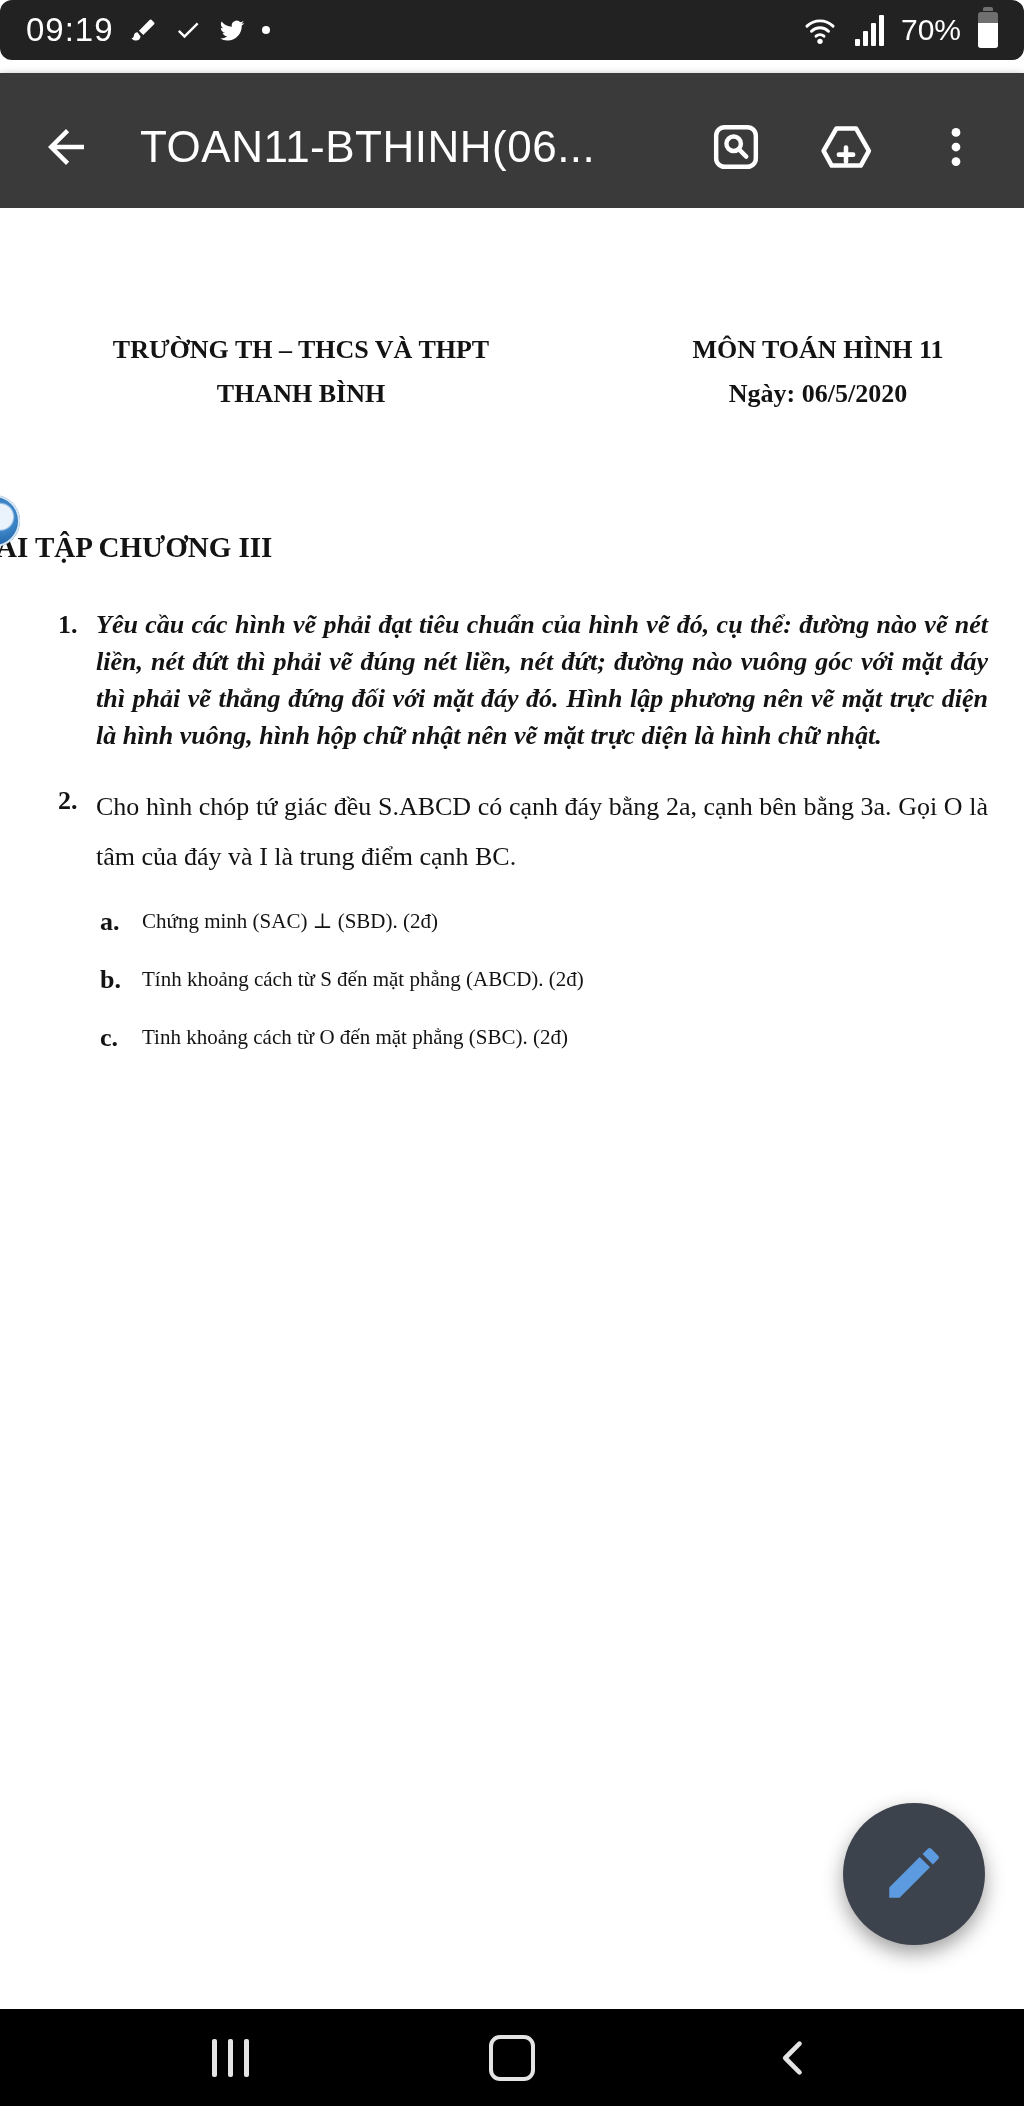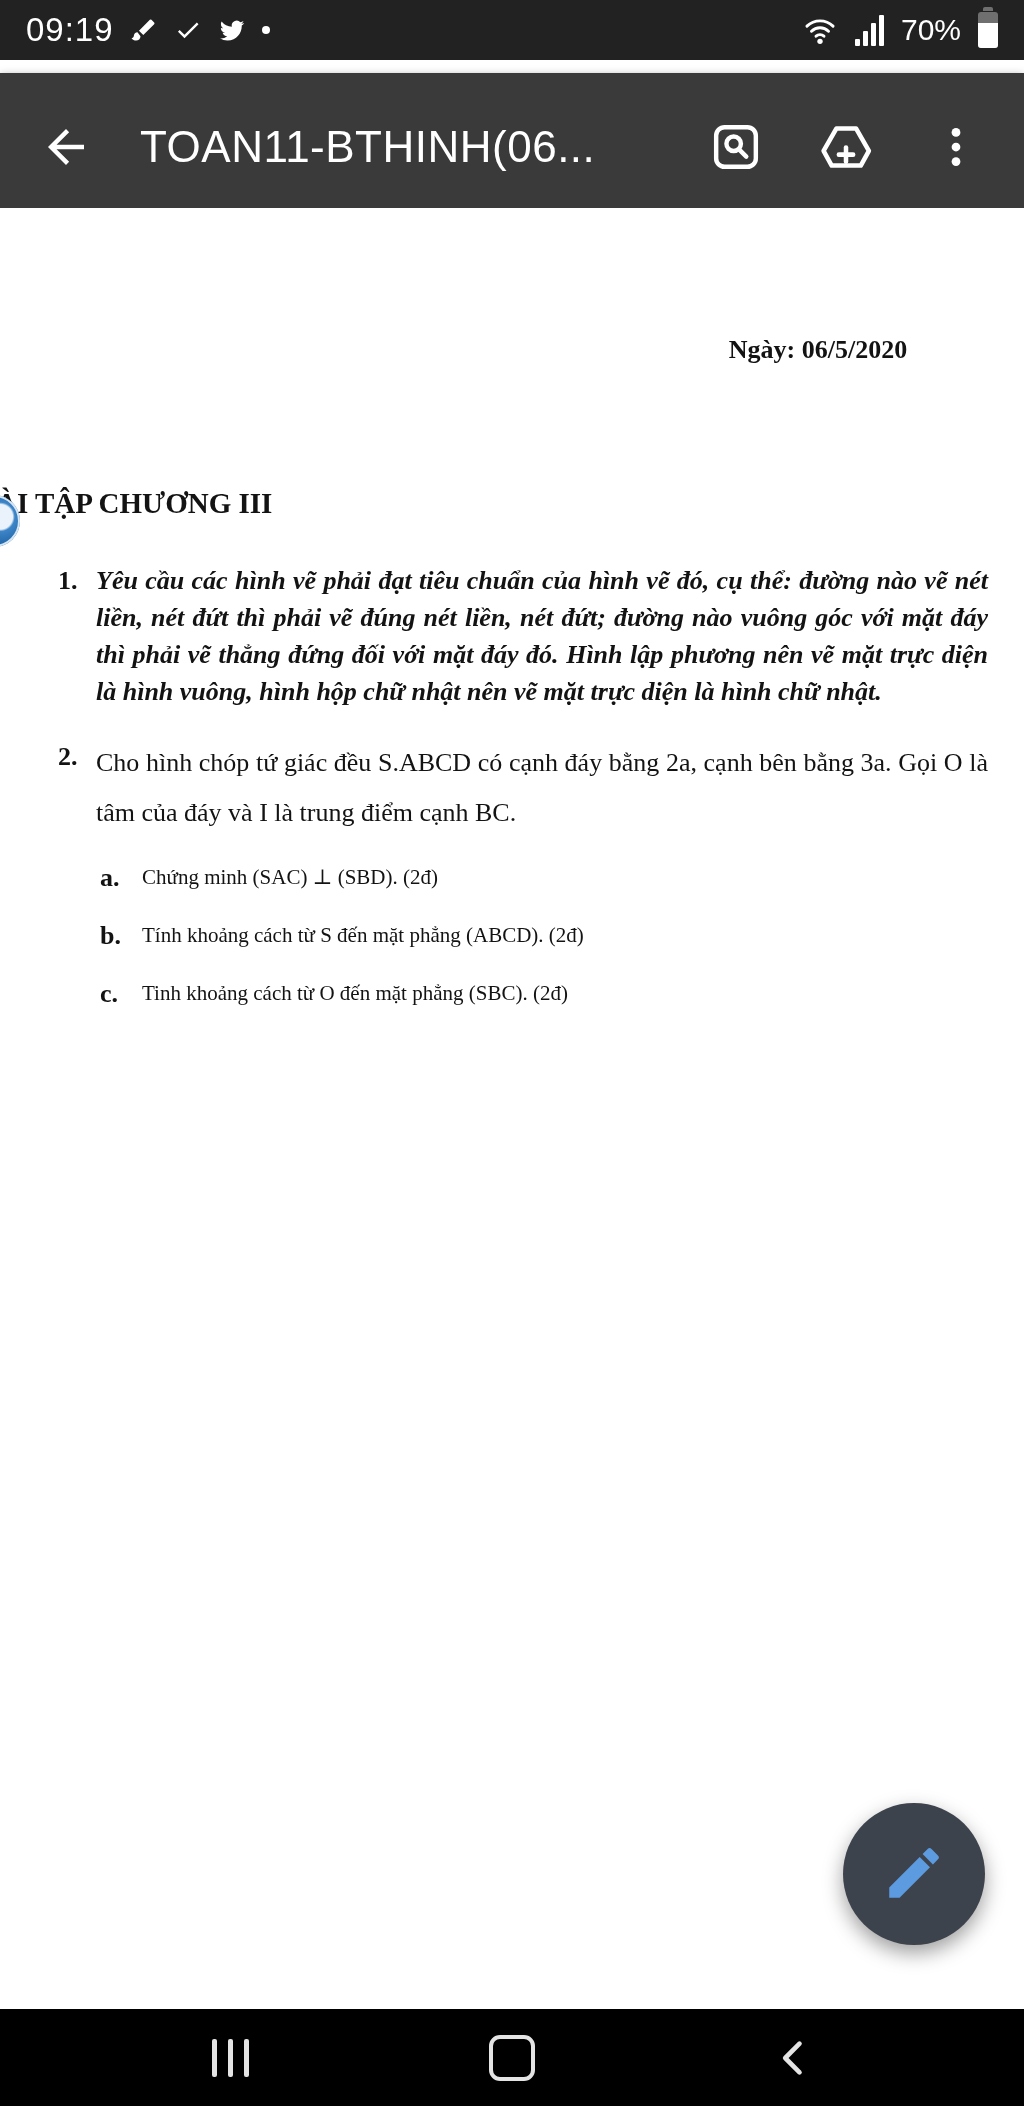--- a/index.html
+++ b/index.html
@@ -6,21 +6,21 @@
   .screen {
     position:relative; width:1024px; height:2106px; overflow:hidden;
     font-family:"Liberation Sans", sans-serif; background:#fff;
   }
 
   
   .status-bar {
     position:absolute; top:0; left:0; width:100%; height:60px;
     background:#222222; color:#fff;
     display:flex; align-items:center; justify-content:space-between;
-    padding:0 26px; box-sizing:border-box;
+    padding:0 26px; box-sizing:border-box;border-radius:12px;
   }
   .sb-left { display:flex; align-items:center; gap:16px; }
   .sb-time { font-size:33px; font-weight:500; letter-spacing:1px; }
   .sb-icon { display:flex; align-items:center; }
   .sb-dot { width:8px; height:8px; background:#fff; border-radius:50%; }
   .sb-right { display:flex; align-items:center; gap:17px; }
   .sb-batt-text { font-size:30px; }
   .battery { position:relative; width:20px; height:36px; background:#6f6f6f; border-radius:3px; }
   .battery::before { content:""; position:absolute; top:-5px; left:5px; width:10px; height:4px; background:#6f6f6f; border-radius:2px 2px 0 0; }
   .battery-fill { position:absolute; bottom:0; left:0; width:100%; height:70%; background:#fff; border-radius:0 0 3px 3px; }
@@ -180,21 +180,26 @@
             <circle cx="12" cy="19" r="2.1" fill="#fff"></circle>
         </svg>
       </button>
     </div>
   </div>
 
   <main class="doc">
     <div class="logo"></div>
 
     <div class="doc-header">
+      <div class="doc-header-col doc-header-left">
+        <div>TRƯỜNG TH – THCS VÀ THPT</div>
+        <div>THANH BÌNH</div>
+      </div>
       <div class="doc-header-col doc-header-right">
+        <div>MÔN TOÁN HÌNH 11</div>
         <div>Ngày: 06/5/2020</div>
       </div>
     </div>
 
     <h1 class="section-title">ÀI TẬP CHƯƠNG III</h1>
 
     <div class="item item-1">
       <span class="num">1.</span>
       <div class="body">
         <p class="q note-bi">Yêu cầu các hình vẽ phải đạt tiêu chuẩn của hình vẽ đó, cụ thể: đường nào vẽ nét liền, nét đứt thì phải vẽ đúng nét liền, nét đứt; đường nào vuông góc với mặt đáy thì phải vẽ thẳng đứng đối với mặt đáy đó. Hình lập phương nên vẽ mặt trực diện là hình vuông, hình hộp chữ nhật nên vẽ mặt trực diện là hình chữ nhật.</p>

